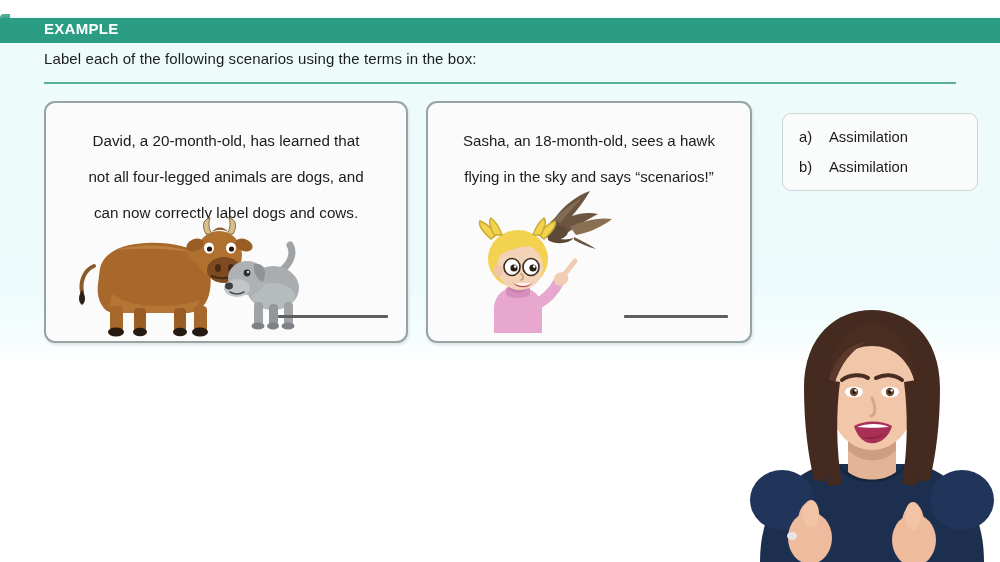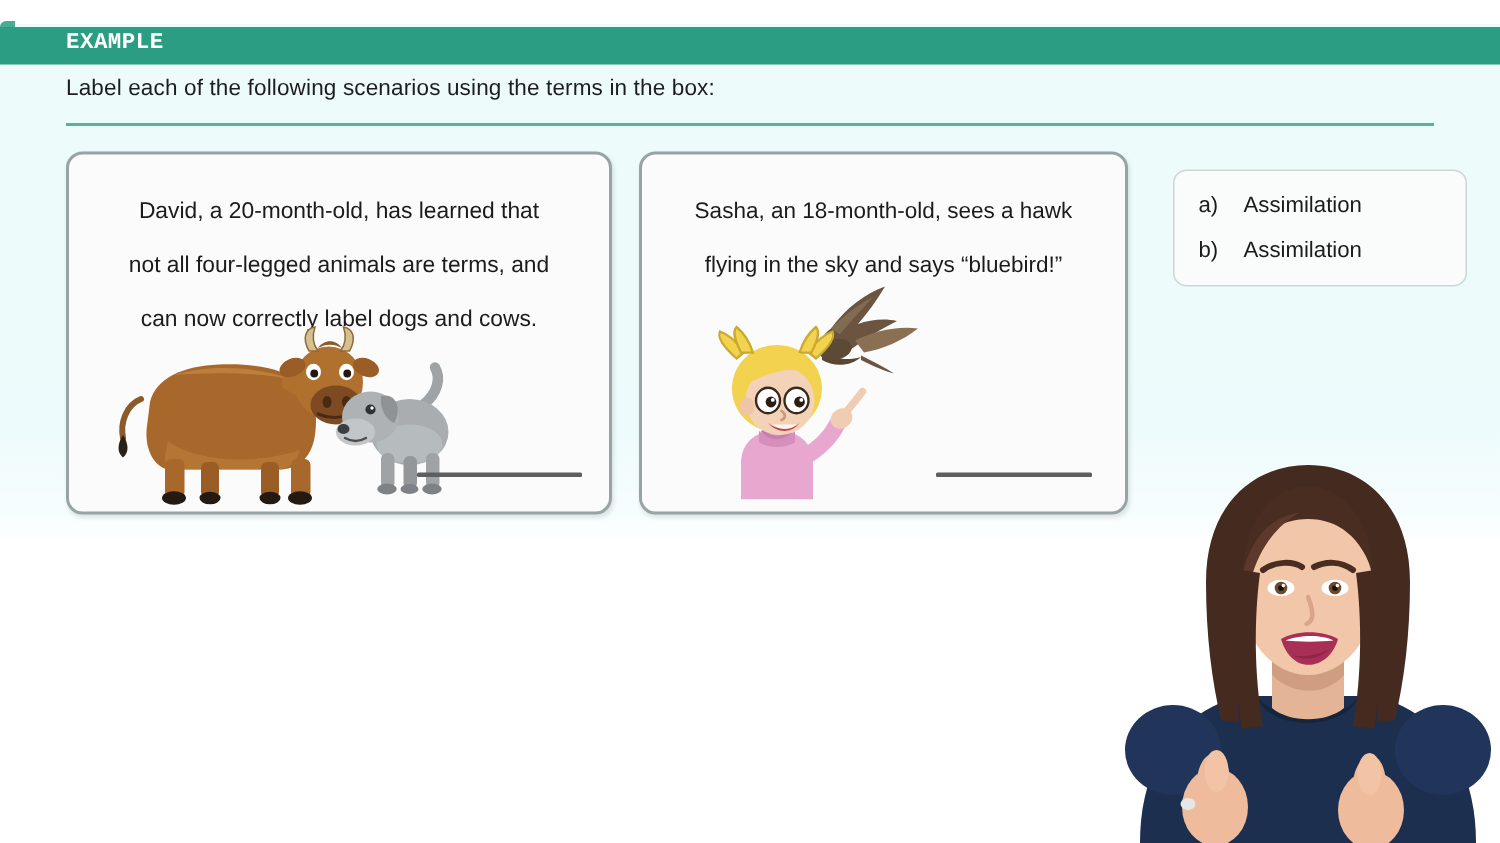--- a/index.html
+++ b/index.html
@@ -14,21 +14,20 @@
   
   .panel {
     position: absolute; left: 0; top: 16px; width: 1000px; height: 348px;
     background: linear-gradient(180deg, #edfbfb 0%, #eefbfc 78%, #f6fdfd 93%, #ffffff 100%);
   }
 
   
   .example-bar {
     position: absolute; left: 0; top: 18px; width: 1000px; height: 25px;
     background: #2a9d82;
-    font-family: Liberation Mono, monospace;
   }
   .example-bar .label {
     position: absolute; left: 44px; top: 2px;
     color: #ffffff; font-size: 15px; font-weight: bold;
     letter-spacing: .3px;
   }
   .bar-notch {
     position: absolute; left: 0px; top: 14px; width: 10px; height: 8px;
     background: #2a9d82; border-radius: 4px 0 0 0; opacity: .85;
   }
@@ -103,21 +102,21 @@
     <span class="label">EXAMPLE</span>
   </div>
   <div class="bar-notch"></div>
 
   <div class="instruction">Label each of the following scenarios using the terms in the box:</div>
   <div class="divider"></div>
 
   <div class="card card-1">
     <div class="card-text">
       <span>David, a 20-month-old, has learned that</span><br>
-      <span>not all four-legged animals are terms, and</span><br>
+      <span>not all four-legged animals are dogs, and</span><br>
       <span>can now correctly label dogs and cows.</span>
     </div>
 
     <svg class="illus illus-1" viewBox="0 0 250 125">
 
       <g>
 
         <path d="M34 54 C24 58 20 70 22 80" stroke="#8a5a2b" stroke-width="4" fill="none" stroke-linecap="round"></path>
         <path d="M22 78 C18 84 18 90 22 93 C26 90 26 84 22 78 Z" fill="#2c2018"></path>
 
@@ -189,21 +188,21 @@
         <path d="M194 52 C204 50 208 60 203 70 C197 68 193 60 194 52 Z" fill="#8f9396"></path>
       </g>
     </svg>
 
     <div class="answer-line"></div>
   </div>
 
   <div class="card card-2">
     <div class="card-text">
       <span>Sasha, an 18-month-old, sees a hawk</span><br>
-      <span>flying in the sky and says “bluebird!”</span>
+      <span>flying in the sky and says “scenarios!”</span>
     </div>
 
     <svg class="illus illus-2" viewBox="0 0 180 150">
 
       <g>
         <path d="M96 36 C106 22 120 12 132 8 C126 18 120 26 114 33
                  C122 30 132 29 140 31 C130 36 120 42 112 48
                  C104 54 96 56 90 52 C88 46 90 40 96 36 Z" fill="#6b5540"></path>
         <path d="M112 44 C124 38 140 34 154 36 C144 44 130 50 118 52 Z" fill="#8a6f53"></path>
         <path d="M90 50 C96 56 106 58 116 55 C110 61 98 62 90 57 Z" fill="#5a4633"></path>

